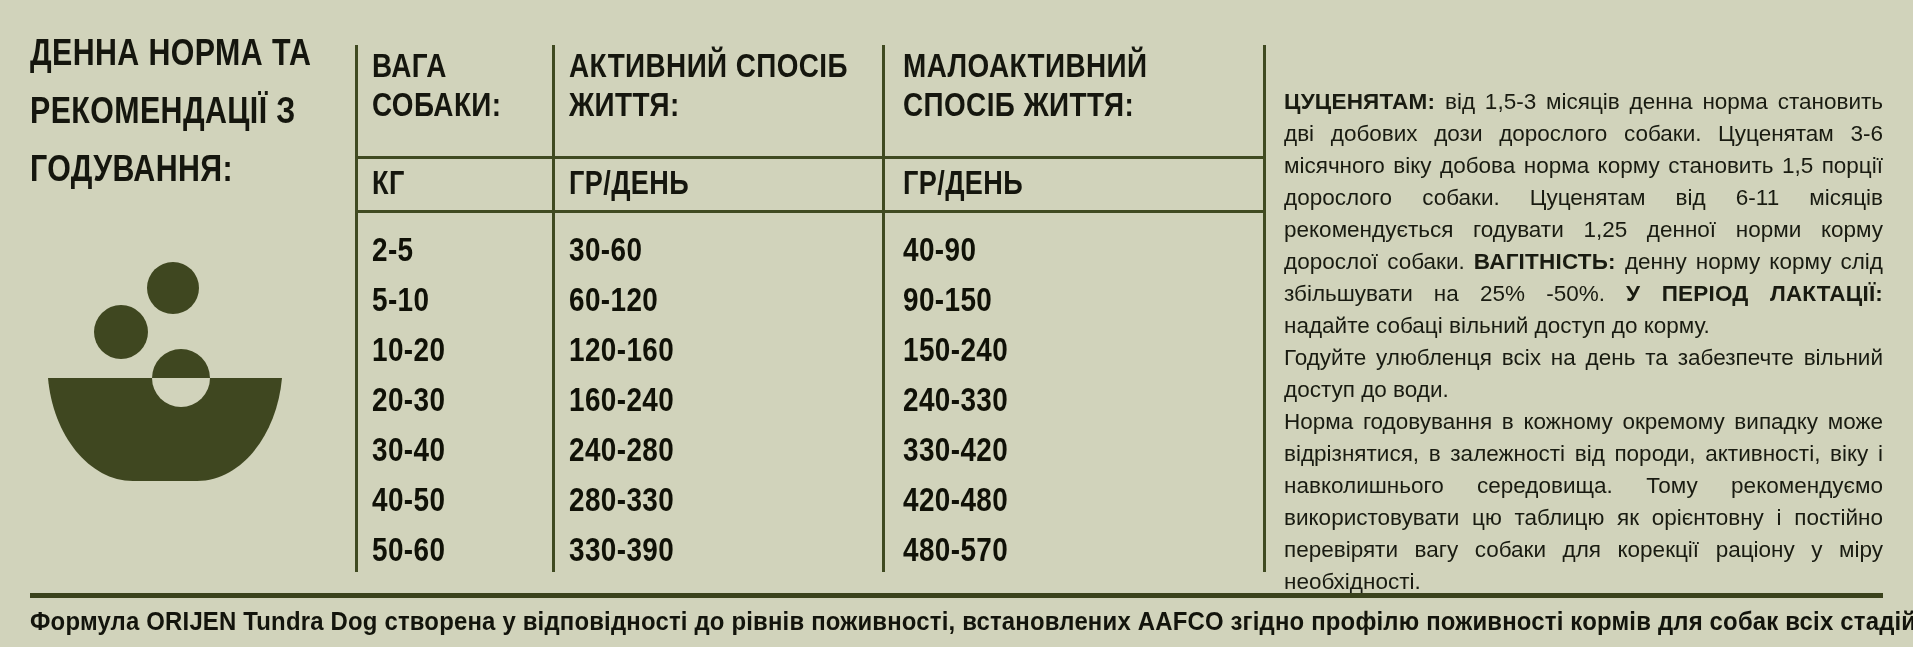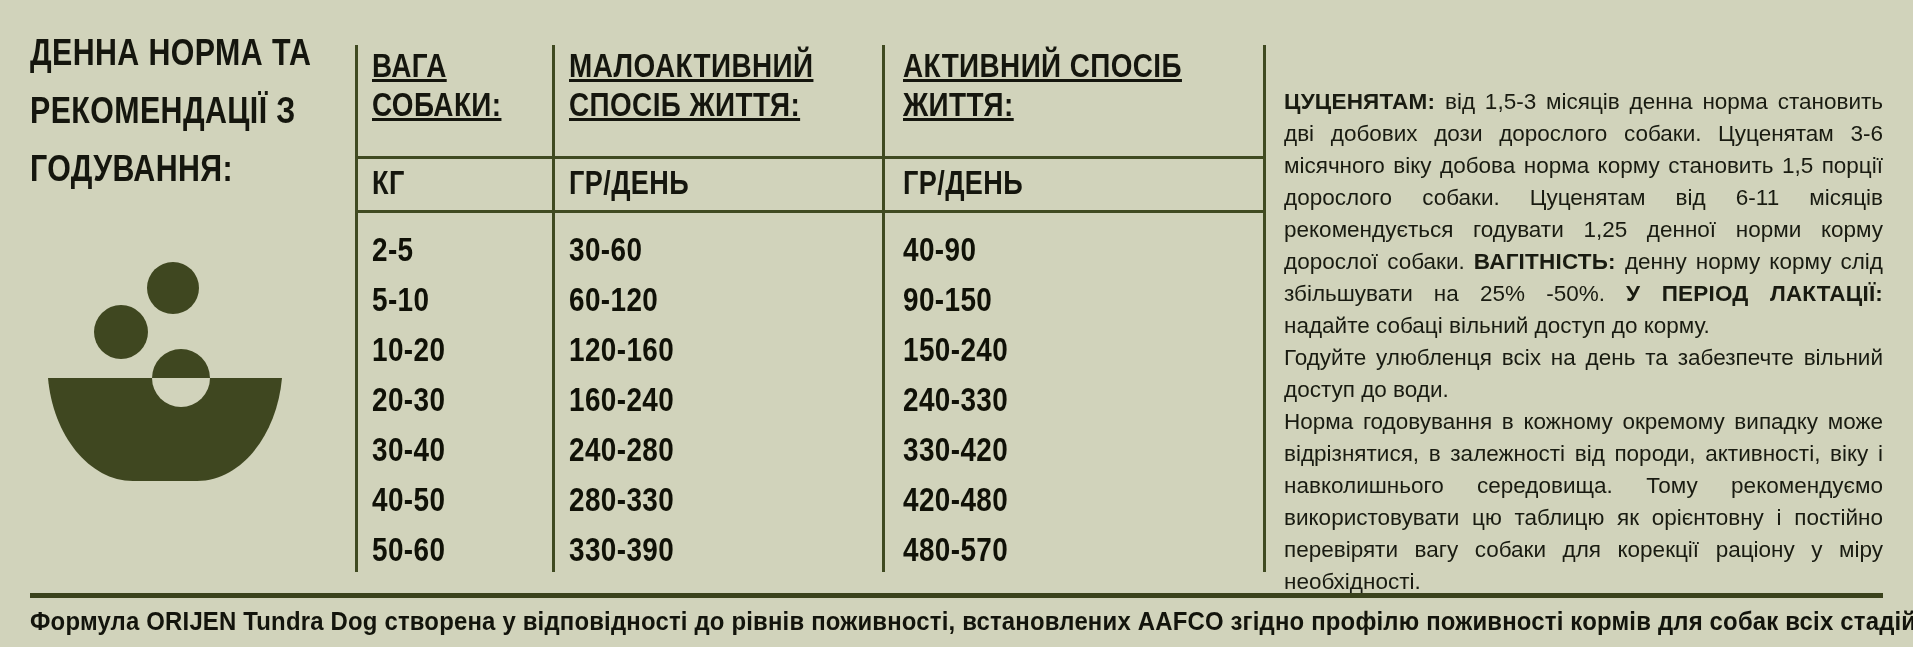--- a/index.html
+++ b/index.html
@@ -72,21 +72,20 @@
   }
   .hline.h1 { top: 156px; }
   .hline.h2 { top: 210px; }
 
   
   .tgrid {
     position: absolute;
     left: 372px;
     display: grid;
     grid-template-columns: 197px 334px 370px;
-    text-decoration: underline;
   }
   .thead {
     top: 46px;
     font-size: 34px;
     font-weight: 700;
     line-height: 39px;
     letter-spacing: 0.5px;
   }
   .units {
     top: 164px;
@@ -165,26 +164,26 @@
   <div class="vline v4"></div>
   <div class="hline h1"></div>
   <div class="hline h2"></div>
 
   <div class="tgrid thead">
     <div>
       <span class="cond-block">ВАГА</span>
       <span class="cond-block">СОБАКИ:</span>
     </div>
     <div>
+      <span class="cond-block">АКТИВНИЙ СПОСІБ</span>
+      <span class="cond-block">ЖИТТЯ:</span>
+    </div>
+    <div>
       <span class="cond-block">МАЛОАКТИВНИЙ</span>
       <span class="cond-block">СПОСІБ ЖИТТЯ:</span>
-    </div>
-    <div>
-      <span class="cond-block">АКТИВНИЙ СПОСІБ</span>
-      <span class="cond-block">ЖИТТЯ:</span>
     </div>
   </div>
 
   <div class="tgrid units">
     <div><span class="cond">КГ</span></div>
     <div><span class="cond">ГР/ДЕНЬ</span></div>
     <div><span class="cond">ГР/ДЕНЬ</span></div>
   </div>
 
   <div class="tgrid rows">

